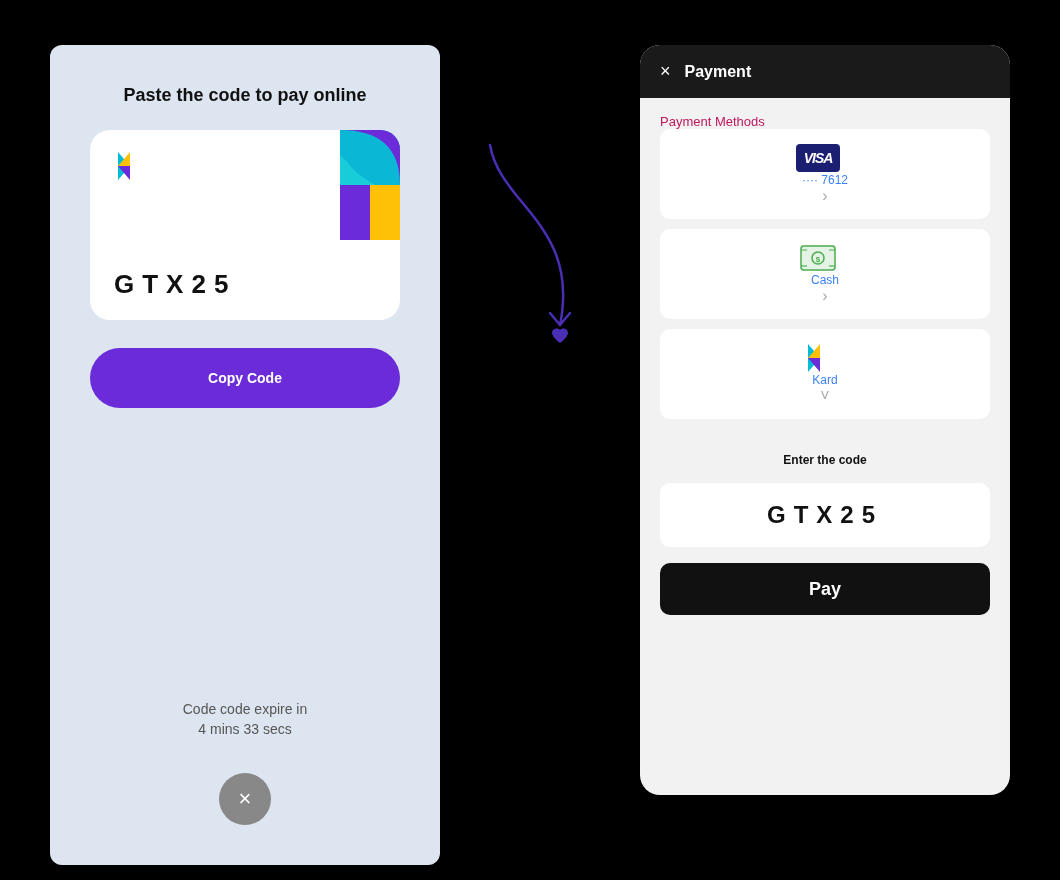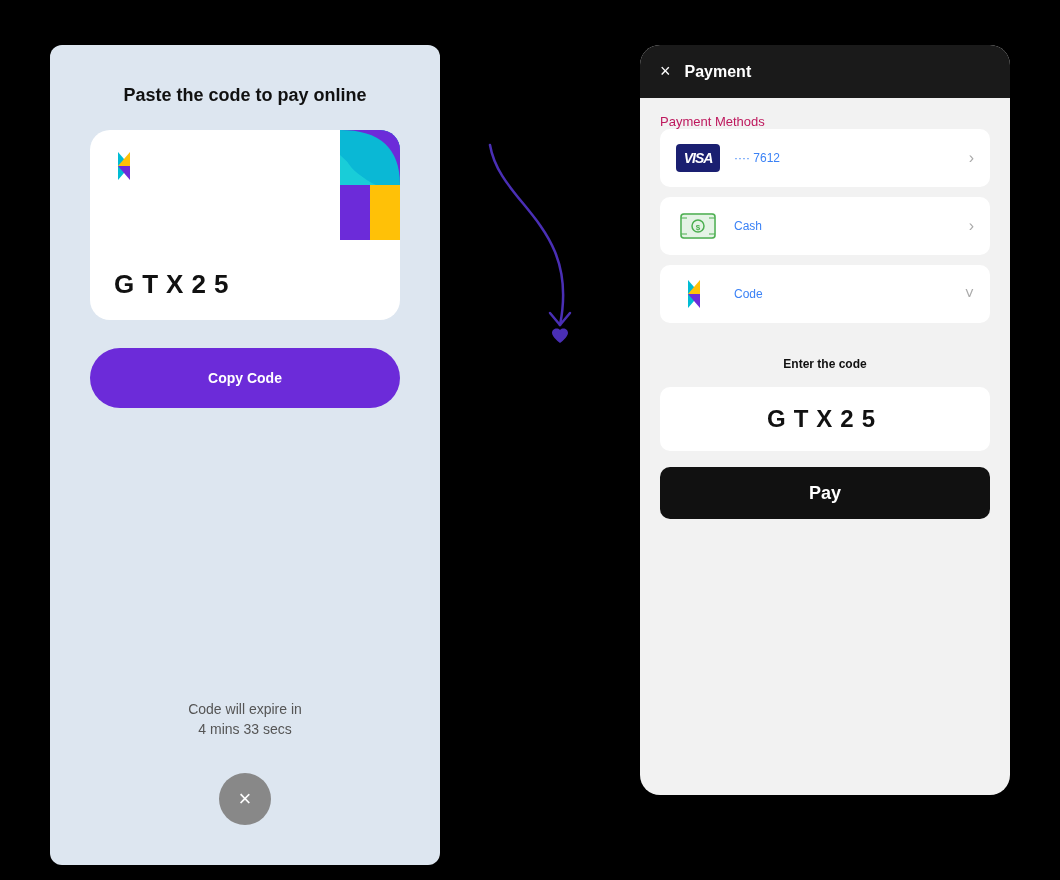--- a/index.html
+++ b/index.html
@@ -177,20 +177,21 @@
     }
 
     .payment-method-item {
       background: #fff;
       border-radius: 10px;
       padding: 14px 16px;
       display: flex;
       align-items: center;
       margin-bottom: 10px;
       cursor: pointer;
+      flex-direction: column;
     }
 
     .payment-method-icon {
       width: 44px;
       height: 30px;
       margin-right: 14px;
       display: flex;
       align-items: center;
       justify-content: center;
       border-radius: 4px;
@@ -308,21 +309,21 @@
           <path d="M60,55 L90,55 L90,110 L60,110 Z" fill="#6c2bd9"></path>
         </svg>
       </div>
 
       <div class="card-code">GTX25</div>
     </div>
 
     <button class="copy-btn">Copy Code</button>
 
     <div class="expiry-section" style="margin-top: 220px;">
-      <div class="expiry-label">Code will expire in</div>
+      <div class="expiry-label">Code code expire in</div>
       <div class="expiry-time">4 mins 33 secs</div>
     </div>
 
     <div class="close-circle">
       <span>×</span>
     </div>
   </div>
 
   <div style="position:relative; width:120px; height:300px; margin-top: 80px;">
     <svg width="120" height="220" viewBox="0 0 120 220" xmlns="http://www.w3.org/2000/svg">
@@ -370,21 +371,21 @@
       </div>
 
       <div class="payment-method-item">
         <div class="payment-method-icon">
           <svg viewBox="0 0 36 36" width="36" height="36" xmlns="http://www.w3.org/2000/svg">
             <polygon points="8,4 8,32 20,18" fill="#00bcd4"></polygon>
             <path d="M8,18 L20,4 L20,18 Z" fill="#ffc107"></path>
             <path d="M8,18 L20,18 L20,32 Z" fill="#6c2bd9"></path>
           </svg>
         </div>
-        <span class="payment-method-name">Code</span>
+        <span class="payment-method-name">Kard</span>
         <span class="chevron-down">˅</span>
       </div>
     </div>
 
     <div class="kard-expanded">
       <div class="enter-code-title">Enter the code</div>
       <div class="code-input-box">GTX25</div>
       <button class="pay-btn">Pay</button>
     </div>
 

